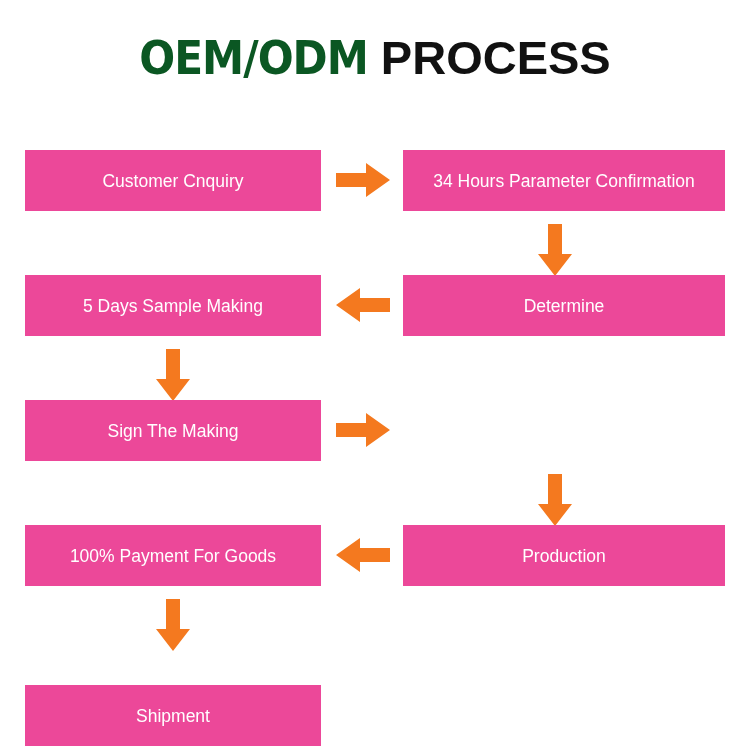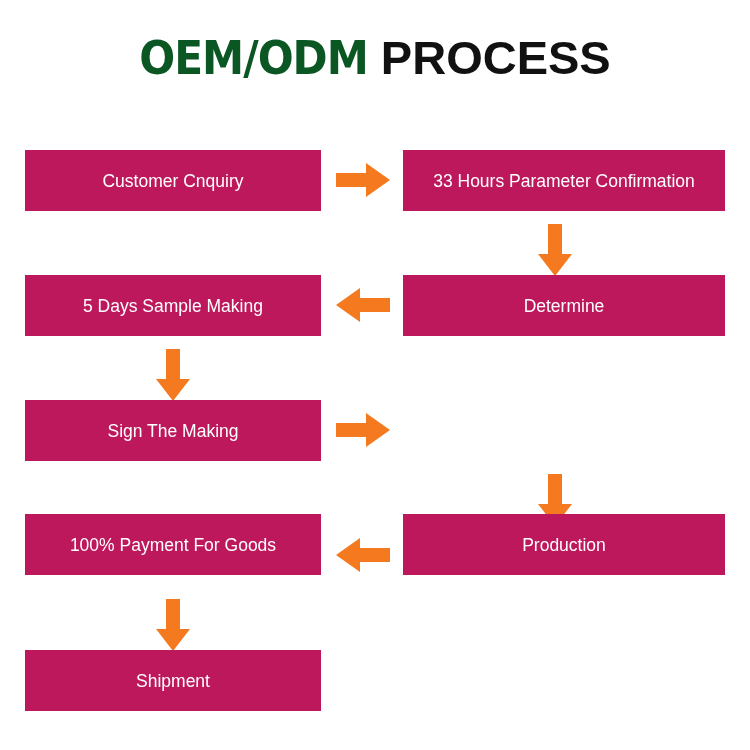--- a/index.html
+++ b/index.html
@@ -50,40 +50,40 @@
   .flow {
     position: absolute;
     left: 0;
     top: 0;
     width: 750px;
     height: 750px;
   }
 
   .box {
     position: absolute;
-    background: #be185d;
+    background: #ec4899;
     color: #ffffff;
     display: flex;
     align-items: center;
     justify-content: center;
     text-align: center;
     font-size: 17.5px;
     line-height: 22px;
     height: 61px;
     box-sizing: border-box;
     padding: 0 8px;
   }
   .box.left  { left: 25px;  width: 296px; }
   .box.right { left: 403px; width: 322px; }
 
   .r1 { top: 150px; }
   .r2 { top: 275px; }
   .r3 { top: 400px; }
-  .r4 { top: 514px; }
-  .r5 { top: 650px; }
+  .r4 { top: 525px; }
+  .r5 { top: 685px; }
 
   
   .arrow {
     position: absolute;
     line-height: 0;
   }
   .arrow svg { display: block; }
 
   
   .arrow.h { width: 54px; height: 34px; left: 336px; }
@@ -116,21 +116,21 @@
       <span>Customer Cnquiry</span>
     </div>
 
     <div class="arrow h a1">
       <svg width="54" height="34" viewBox="0 0 54 34" aria-hidden="true">
         <polygon points="0,10 30,10 30,0 54,17 30,34 30,24 0,24" fill="#f4791f"></polygon>
       </svg>
     </div>
 
     <div class="box right r1">
-      <span>33 Hours Parameter Confirmation</span>
+      <span>34 Hours Parameter Confirmation</span>
     </div>
 
     <div class="arrow v right-col v1">
       <svg width="34" height="52" viewBox="0 0 34 52" aria-hidden="true">
         <polygon points="10,0 24,0 24,30 34,30 17,52 0,30 10,30" fill="#f4791f"></polygon>
       </svg>
     </div>
 
     <div class="box left r2">
       <span>5 Days Sample Making</span>

